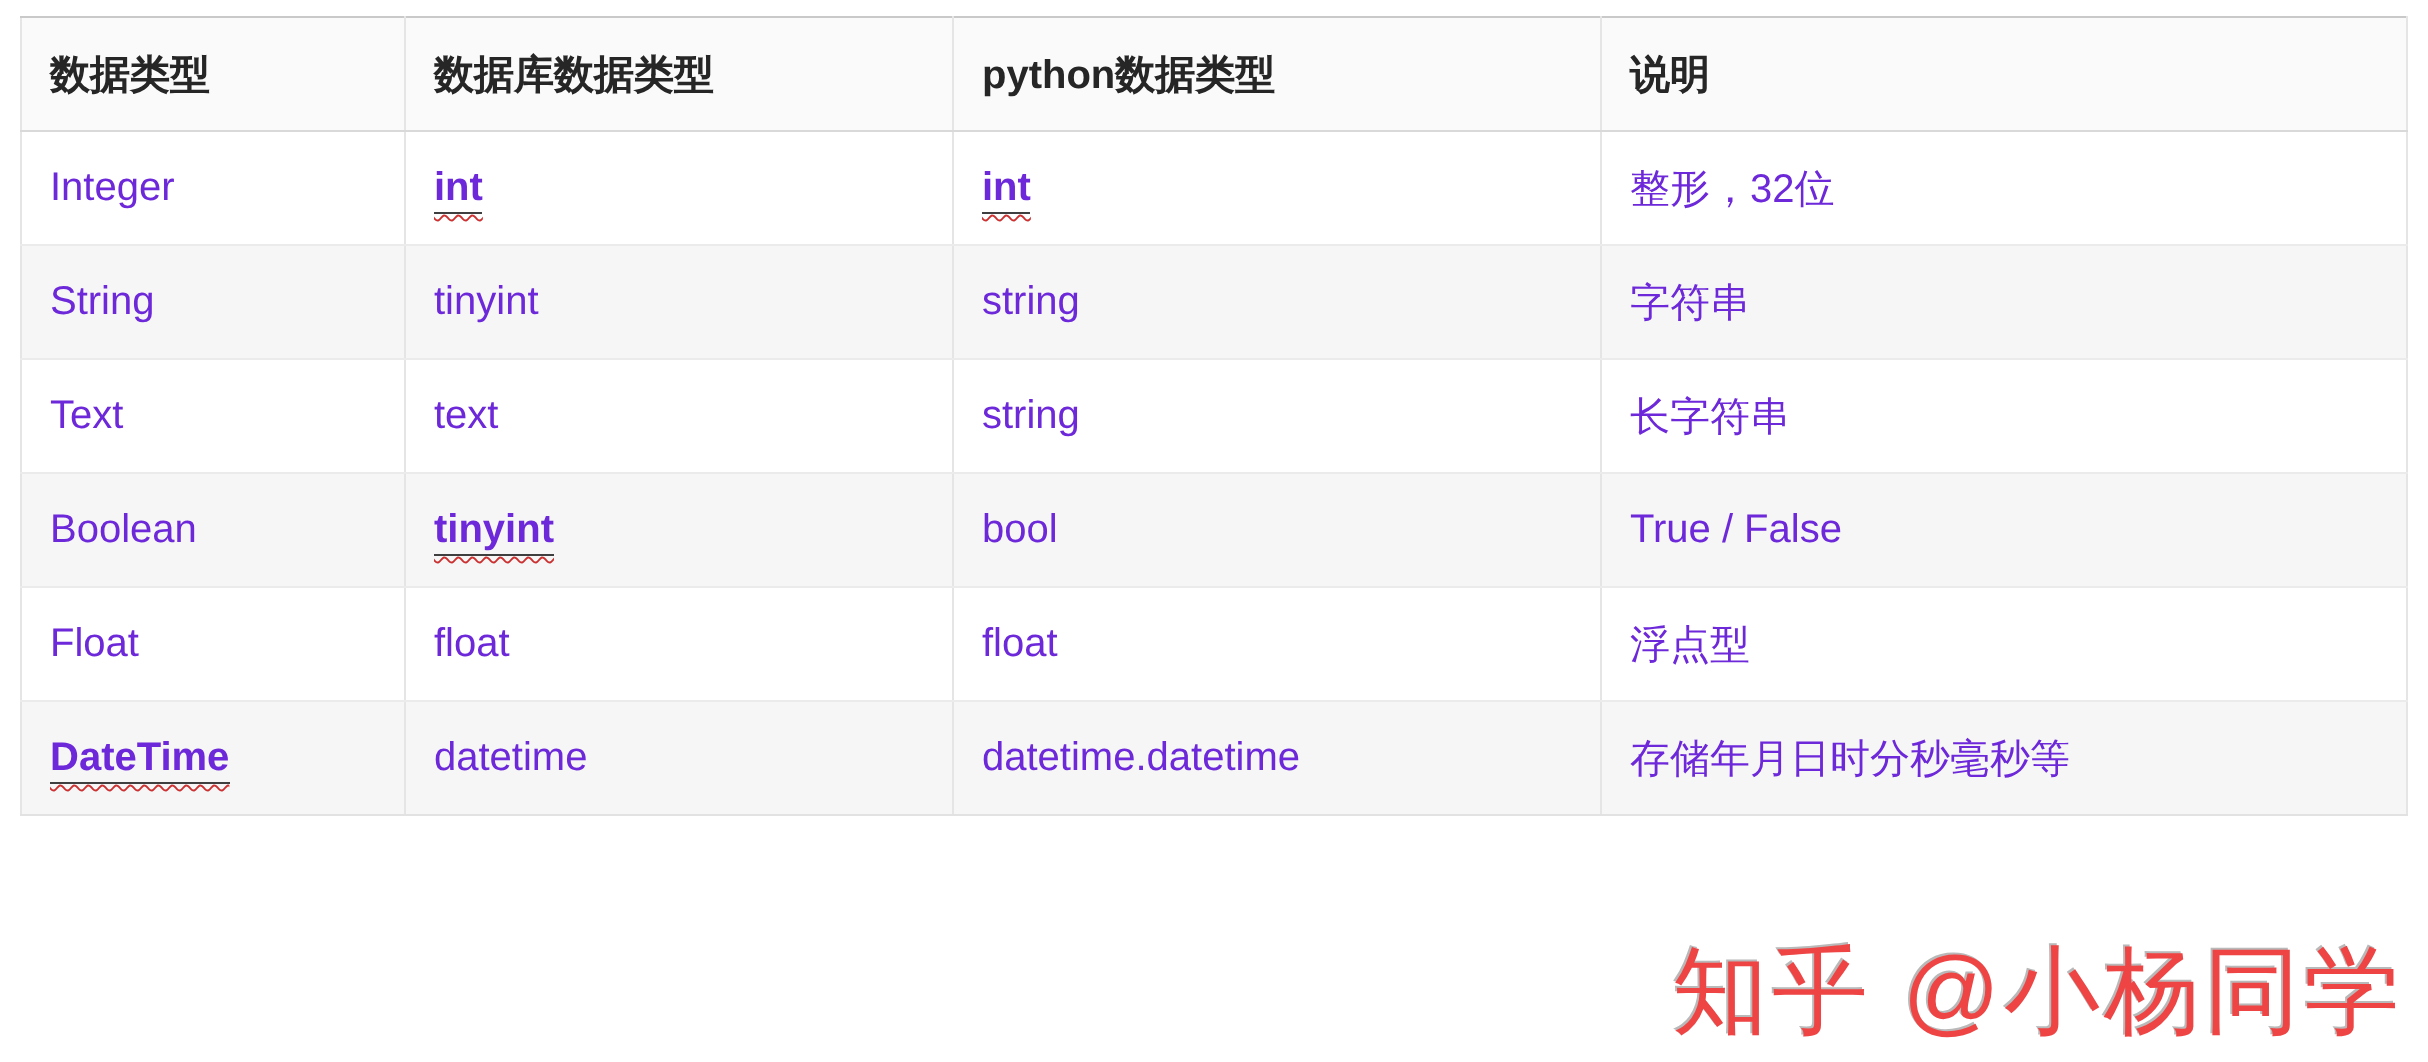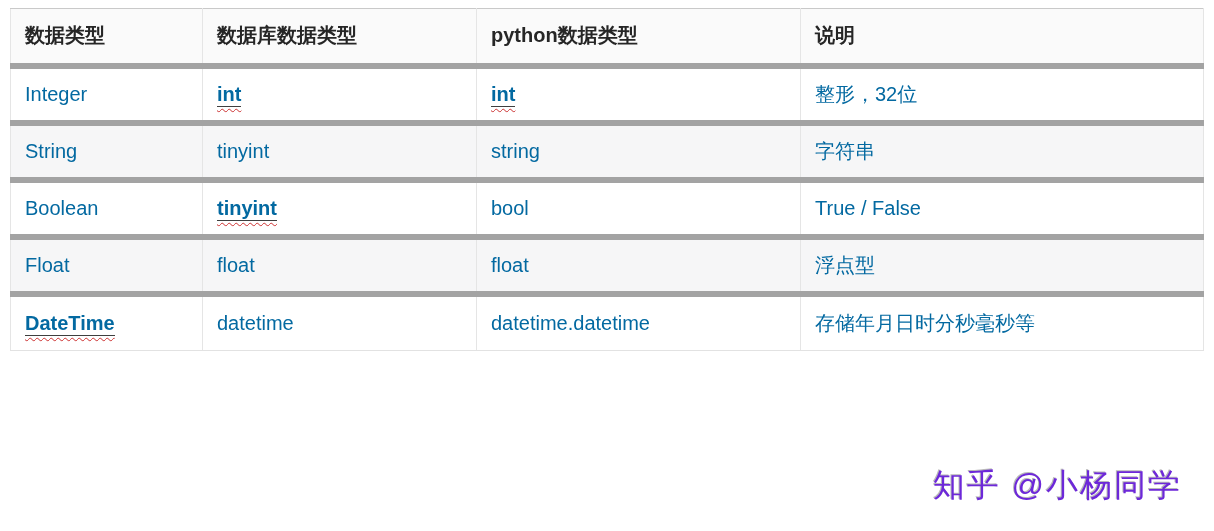--- a/index.html
+++ b/index.html
@@ -38,22 +38,22 @@
     overflow: hidden;
   }
   .dt thead th {
     background: #fafafa;
     color: #262626;
     font-weight: 700;
     border-top: 1px solid #c9c9c9;
     border-bottom: 1px solid #d9d9d9;
   }
   .dt tbody td {
-    color: #0369a1;
-    border-top: 6px solid #a3a3a3;
+    color: #6d28d9;
+    border-top: 1px solid #a3a3a3;
     border-bottom: 1px solid #ebebeb;
   }
   .dt tbody tr:nth-child(even) td { background: #f6f6f7; }
   .dt tbody tr:nth-child(odd) td  { background: #ffffff; }
   .dt tbody tr:last-child td { border-bottom: 1px solid #e2e2e2; }
 
   
   .sp {
     text-decoration-line: underline;
     text-decoration-style: wavy;
@@ -63,24 +63,24 @@
   }
   .ul {
     border-bottom: 1.5px solid #3f3f3f;
     padding-bottom: 1px;
     font-weight: bold;
   }
 
   .watermark {
     position: absolute;
     top: 464px;
-    right: 32px;
-    font-size: 32px;
+    right: 12px;
+    font-size: 48px;
     letter-spacing: 2px;
-    color: #6d28d9;
+    color: #ef4444;
     text-shadow: -1px -1px 0 #b9b9b9, 1px 1px 0 #ffffff;
     z-index: 5;
     pointer-events: none;
     white-space: nowrap;
   }
 </style>
 </head>
 <body>
 
 <div class="table-wrap">
@@ -106,20 +106,26 @@
     <td><span class="sp"><span class="ul">int</span></span></td>
     <td>整形，32位</td>
   </tr>
         <tr>
     <td>String</td>
     <td>tinyint</td>
     <td>string</td>
     <td>字符串</td>
   </tr>
         <tr>
+    <td>Text</td>
+    <td>text</td>
+    <td>string</td>
+    <td>长字符串</td>
+  </tr>
+        <tr>
     <td>Boolean</td>
     <td><span class="sp"><span class="ul">tinyint</span></span></td>
     <td>bool</td>
     <td>True / False</td>
   </tr>
         <tr>
     <td>Float</td>
     <td>float</td>
     <td>float</td>
     <td>浮点型</td>

